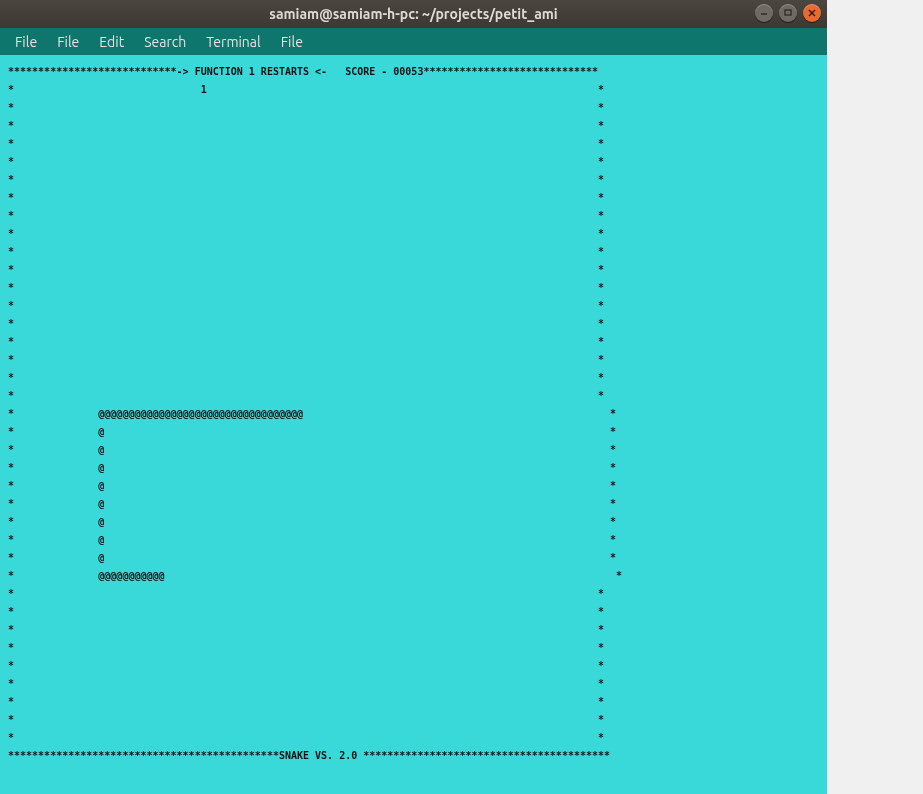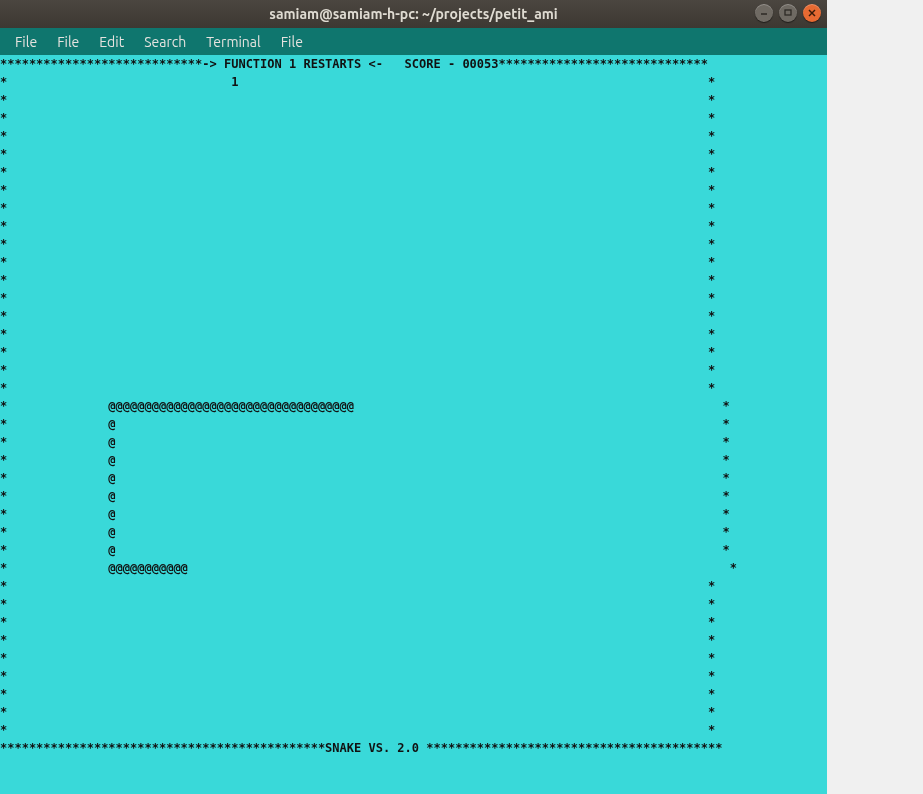--- a/index.html
+++ b/index.html
@@ -58,25 +58,25 @@
     padding: 3px 9px;
     cursor: pointer;
     border-radius: 3px;
   }
 
   .terminal {
     flex: 1 1 auto;
     background: #39d9d9;
     color: #111;
     font-family: "DejaVu Sans Mono", "Ubuntu Mono", Menlo, Consolas, monospace;
-    font-size: 12px;
+    font-size: 10px;
     line-height: 18px;
     letter-spacing: 0;
     white-space: pre;
-    padding: 0;
+    padding: 8px;
     overflow: hidden;
     font-weight: 600;
   }
   .terminal-line { height: 18px; }
 </style>
 </head>
 <body>
 
 <div class="window">
 

